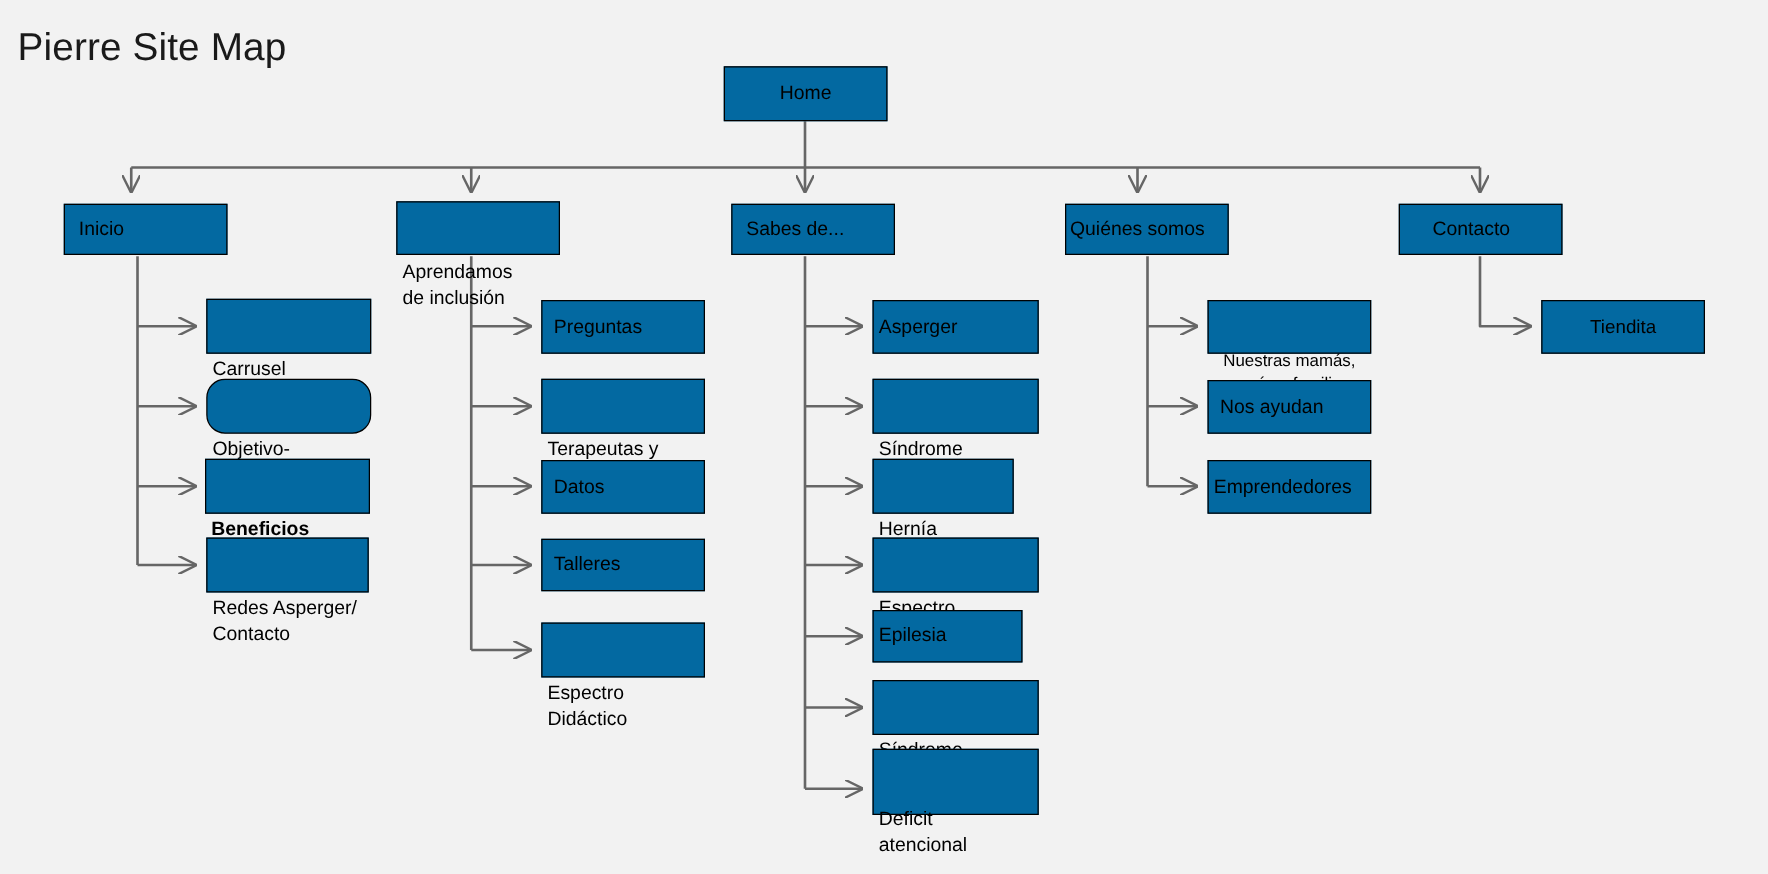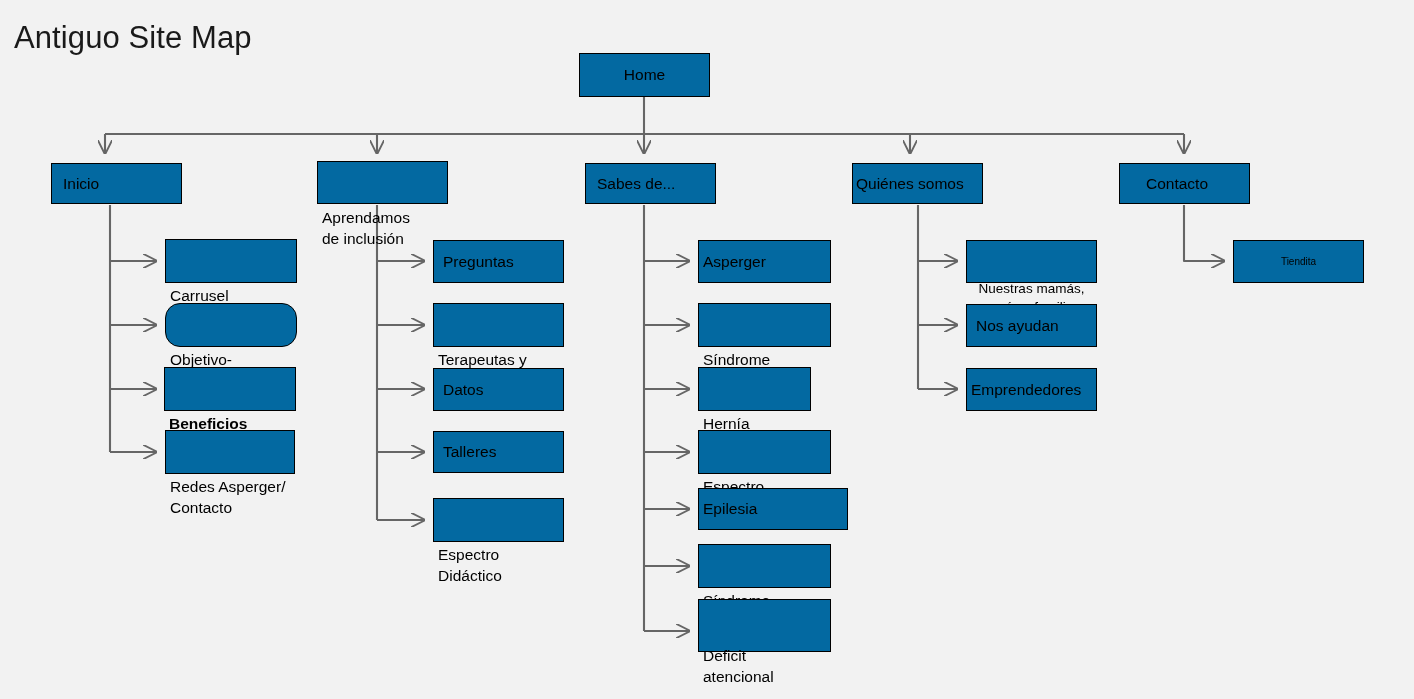--- a/index.html
+++ b/index.html
@@ -85,29 +85,29 @@
   .node.small-center {
     font-size: 13.5px;
     line-height: 18px;
     text-align: center;
     padding-top: 3px;
   }
   .node.tienda {
     display: flex;
     align-items: center;
     justify-content: center;
-    font-size: 10px;
+    font-size: 15px;
   }
 </style>
 </head>
 <body>
 
 <div id="canvas">
 
-  <div id="title">Antiguo Site Map</div>
+  <div id="title">Pierre Site Map</div>
 
   <svg id="wires" viewBox="0 0 1414 699" width="1414" height="699" xmlns="http://www.w3.org/2000/svg">
     <defs>
       <marker id="arw" viewBox="0 0 10 10" refX="9" refY="5" markerWidth="7" markerHeight="7" orient="auto-start-reverse">
         <path d="M 0 0 L 10 5 L 0 10" fill="none" stroke="#666666" stroke-width="1.3"></path>
       </marker>
     </defs>
     <g fill="none" stroke="#666666" stroke-width="2.1" stroke-linecap="butt" stroke-linejoin="round">
 
       <path d="M 644 97 L 644 153" marker-end="url(#arw)"></path>
@@ -218,21 +218,21 @@
 de Down</span>
   </div>
   <div class="node twoline" style="left:698px; top:367px; width:113px; height:44px;">
     <span class="label">Hernía
 diafragmática</span>
   </div>
   <div class="node twoline" style="left:698px; top:430px; width:133px; height:44px;">
     <span class="label">Espectro
 autista</span>
   </div>
-  <div class="node leaf tight" style="left:698px; top:488px; width:150px; height:42px;">
+  <div class="node leaf tight" style="left:698px; top:488px; width:120px; height:42px;">
     <span class="label">Epilesia</span>
   </div>
   <div class="node twoline" style="left:698px; top:544px; width:133px; height:44px;">
     <span class="label">Síndrome
 de Pierre Robin</span>
   </div>
   <div class="node twoline" style="left:698px; top:599px; width:133px; height:53px;">
     <span class="label">Deficit
 atencional</span>
   </div>

